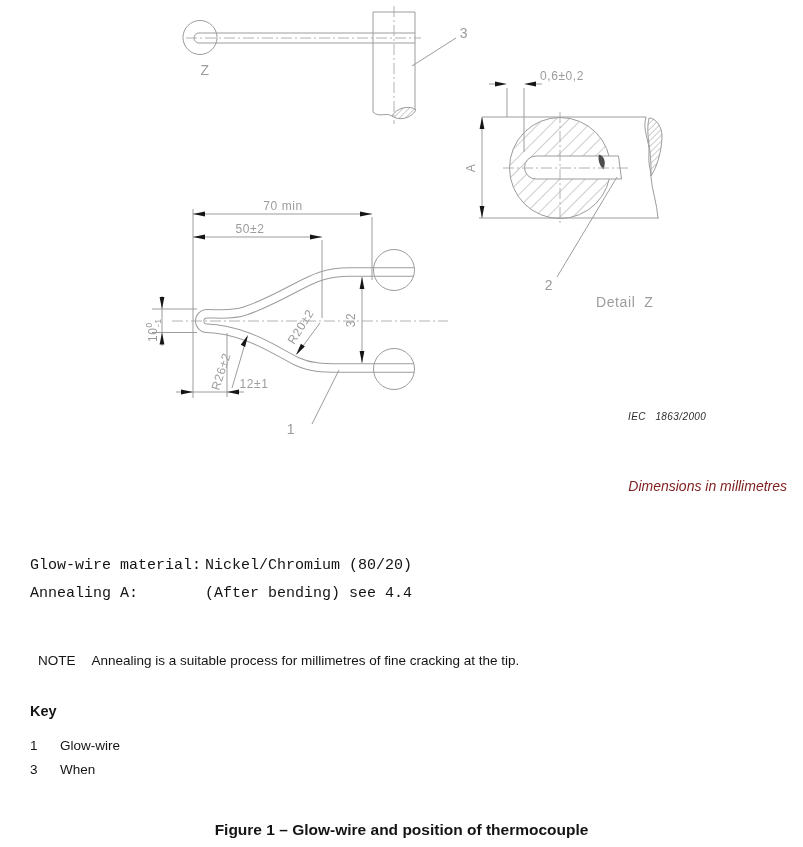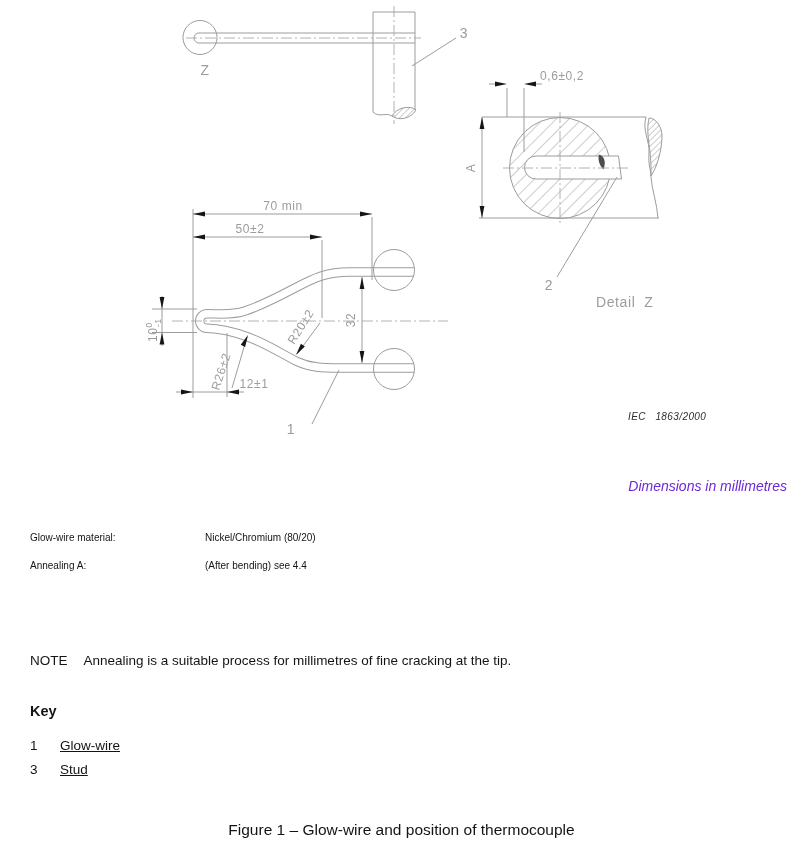--- a/index.html
+++ b/index.html
@@ -4,31 +4,31 @@
 <style>
   html,body{margin:0;padding:0;background:#ffffff;}
   #page{position:relative;width:803px;height:847px;background:#fff;overflow:hidden;
         font-family:"Liberation Sans",sans-serif;color:#141414;}
   svg text{white-space:pre;}
   .cad-text{fill:#9c9c9c;font-family:"Liberation Sans",sans-serif;font-size:12px;letter-spacing:0.6px;}
   .cad-big{fill:#9c9c9c;font-family:"Liberation Sans",sans-serif;font-size:14px;letter-spacing:0.6px;}
   .iec-id{fill:#2d2d2d;font-family:"Liberation Sans",sans-serif;font-size:10px;font-style:italic;letter-spacing:0.4px;}
   .ln{stroke:#9c9c9c;stroke-width:1;fill:none;}
   .cl{stroke:#a9a9a9;stroke-width:0.9;fill:none;stroke-dasharray:11 3 2 3;}
-  .dims-note{position:absolute;top:478px;right:16px;font-size:14px;font-style:italic;color:#6d28d9;}
-  .specs{position:absolute;left:30px;top:524px;font-size:10px;line-height:27.5px;}
+  .dims-note{position:absolute;top:478px;right:16px;font-size:14px;font-style:italic;color:#7f1d1d;}
+  .specs{position:absolute;left:30px;top:552px;font-size:15px;line-height:27.5px;font-family:Liberation Mono, monospace;}
   .specs .lbl{display:inline-block;width:175px;}
   .para{position:absolute;left:30px;top:619px;width:745px;font-size:15px;}
   .note-row{position:absolute;left:30px;top:653px;width:745px;font-size:13.5px;}
-  .note-row .note-lbl{margin-right:16px;}
+  .note-row .note-lbl{margin-right:16px;margin-left:8px;}
   .key-block{position:absolute;left:30px;top:703px;font-size:13.5px;}
   .key-title{font-size:14.5px;font-weight:bold;margin-bottom:15px;}
-  .key-item{line-height:23.5px;text-decoration:underline;}
+  .key-item{line-height:23.5px;}
   .key-item .ref{display:inline-block;width:30px;}
-  .caption{position:absolute;left:0;right:0;top:821px;text-align:center;font-size:15.5px;font-weight:normal;}
+  .caption{position:absolute;left:0;right:0;top:821px;text-align:center;font-size:15.5px;font-weight:bold;}
 </style>
 </head>
 <body>
 
 <div id="page">
 
   <svg width="803" height="470" viewBox="0 0 803 470">
     <defs>
       <path id="ah" d="M0,0 L-12,2.4 L-12,-2.4 Z" fill="#161616"></path>
       <pattern id="hatch" width="9" height="9" patternUnits="userSpaceOnUse" patternTransform="rotate(-45)">
@@ -180,19 +180,19 @@
   <div class="note-row">
     <span class="note-lbl">NOTE</span><span>Annealing is a suitable process for millimetres of fine cracking at the tip.</span>
   </div>
 
   <div class="key-block">
     <div class="key-title">Key</div>
     <div class="key-item">
       <span class="ref">1</span><span>Glow-wire</span>
     </div>
     <div class="key-item">
-      <span class="ref">3</span><span>Stud</span>
+      <span class="ref">3</span><span>When</span>
     </div>
   </div>
 
   <div class="caption">Figure 1 – Glow-wire and position of thermocouple</div>
 
 </div>
 
 </body></html>

